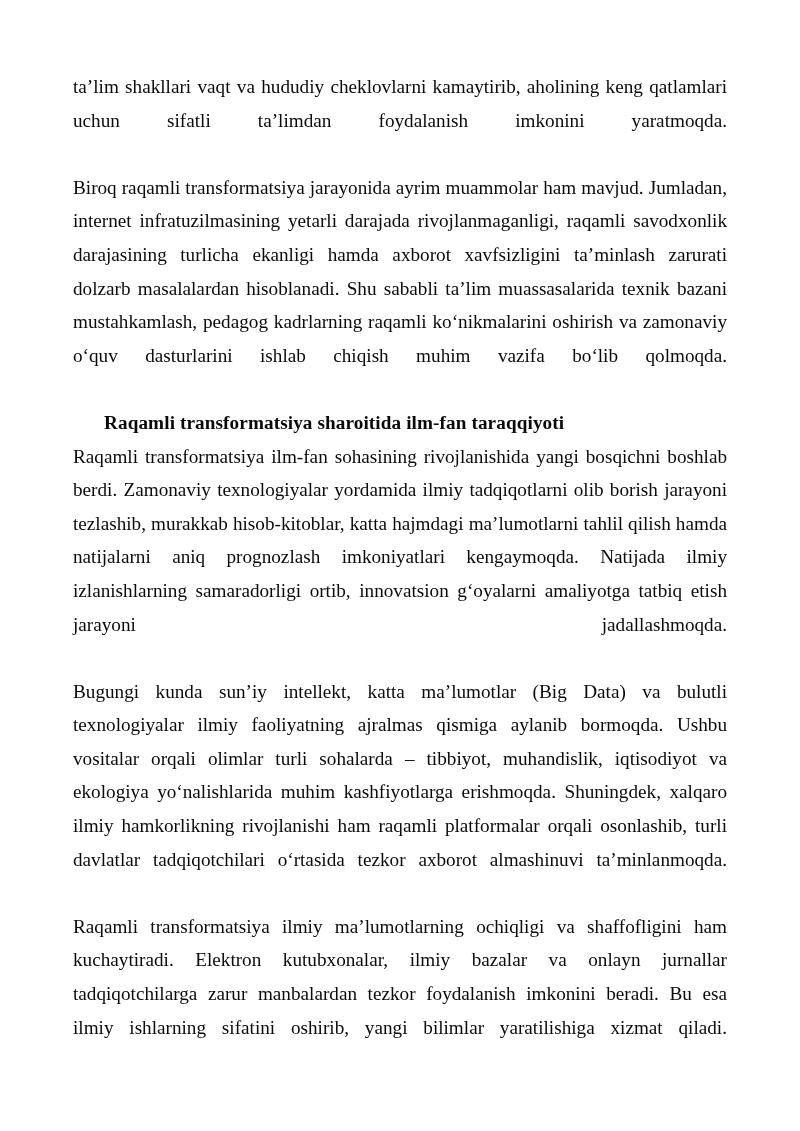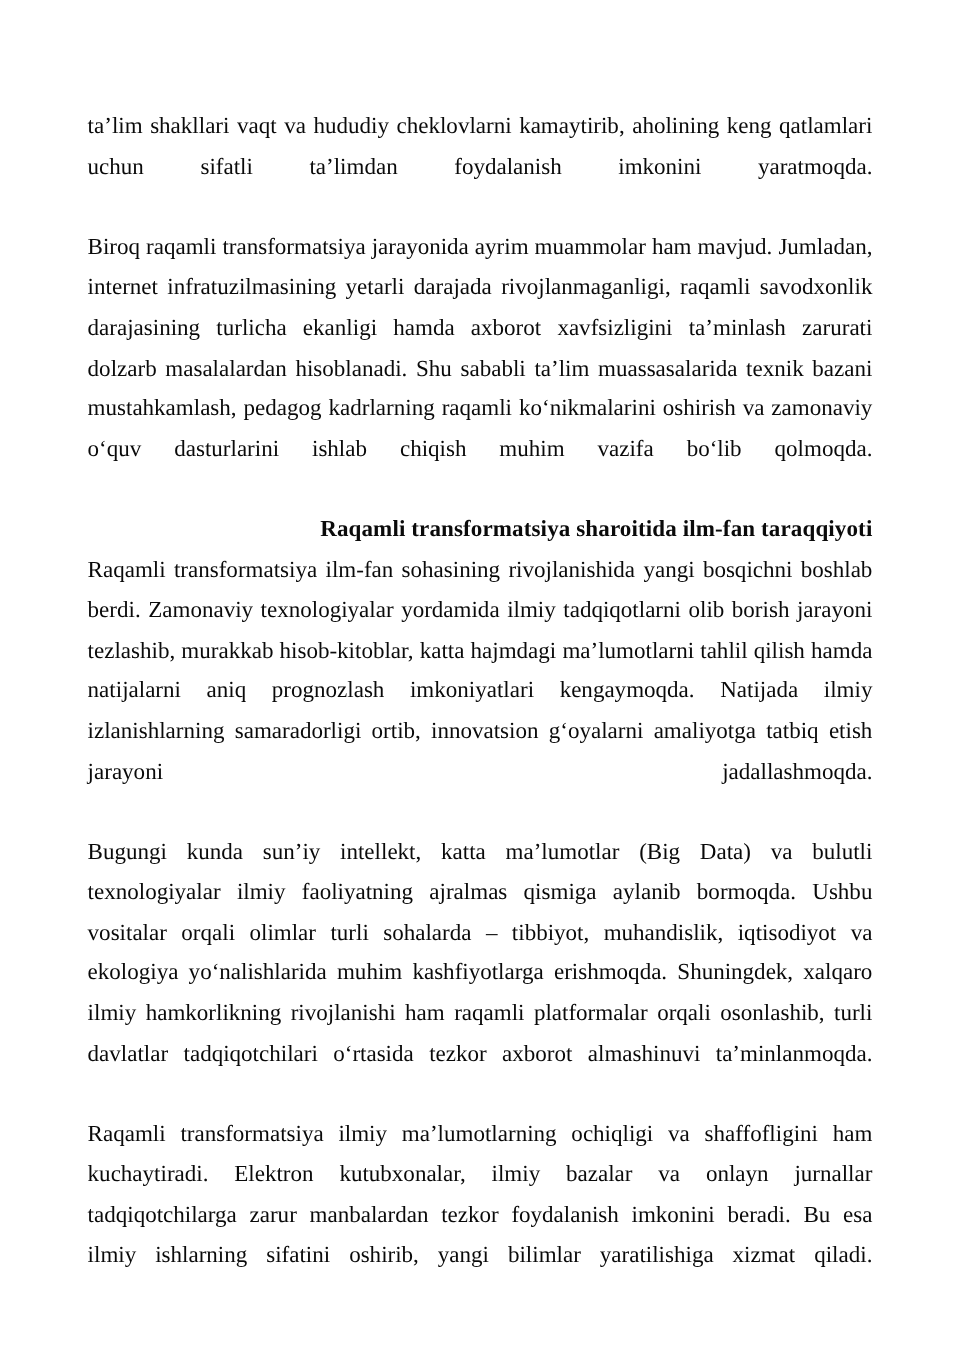--- a/index.html
+++ b/index.html
@@ -13,21 +13,21 @@
     font-family: "Liberation Serif", "DejaVu Serif", serif;
     color: #0a0a0a;
     overflow: hidden;
   }
   .page {
     position: relative;
     width: 800px;
     height: 1131px;
     background: #ffffff;
     box-sizing: border-box;
-    padding: 89px 73px 0 73px;
+    padding: 70px 73px 0 73px;
   }
   .content {
     width: 654px;
   }
   p.para {
     margin: 0;
     padding: 0;
     font-size: 19.2px;
     line-height: 33.6px;
     text-align: justify;
@@ -41,21 +41,21 @@
     content: "";
     display: inline-block;
     width: 100%;
   }
   h2.heading {
     margin: 0;
     padding: 0 0 0 31px;
     font-size: 19.2px;
     line-height: 33.6px;
     font-weight: bold;
-    text-align: right;
+    text-align: left;
     letter-spacing: 0.1px;
   }
 </style>
 </head>
 <body>
 
 <div class="page">
   <div class="content">
 
     <p class="para">ta’lim shakllari vaqt va hududiy cheklovlarni kamaytirib, aholining keng qatlamlari uchun sifatli ta’limdan foydalanish imkonini yaratmoqda.</p>

